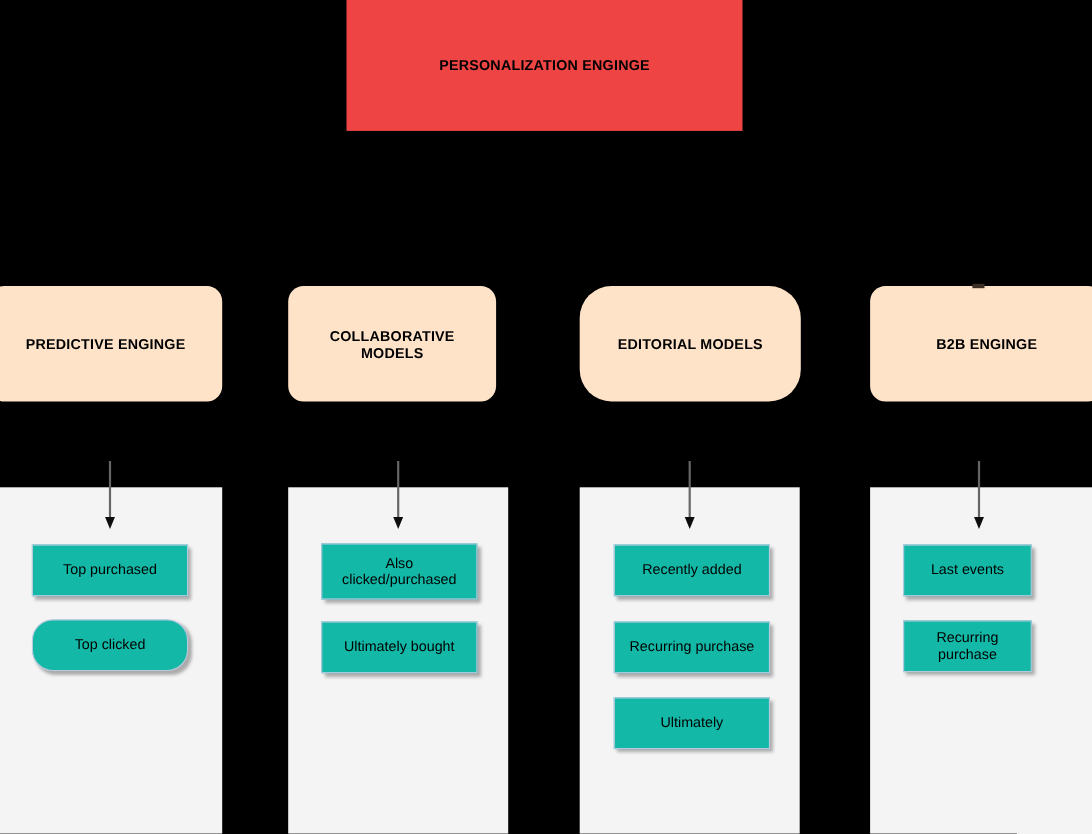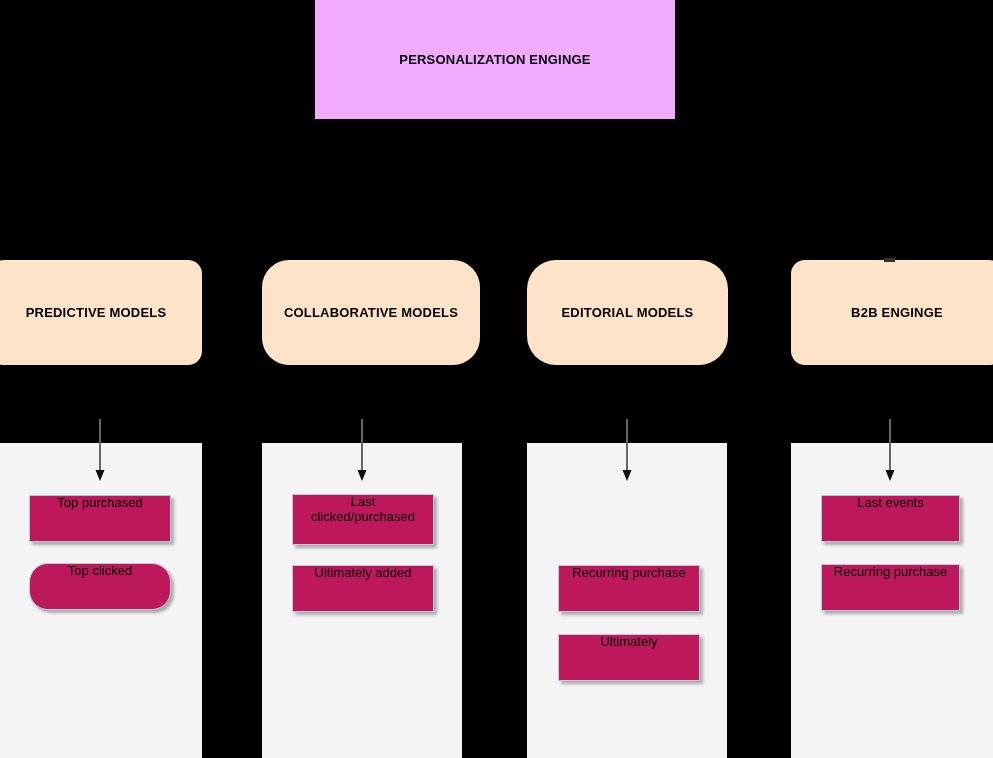--- a/index.html
+++ b/index.html
@@ -25,21 +25,21 @@
     background: #000000;
   }
 
   
   .engine-box {
     position: absolute;
     left: 315px;
     top: 0px;
     width: 360px;
     height: 119px;
-    background: #f0abfc;
+    background: #ef4444;
     box-shadow: 3px 3px 3px rgba(0,0,0,0.28);
     display: flex;
     align-items: center;
     justify-content: center;
     box-sizing: border-box;
   }
   .engine-box .engine-label {
     font-size: 13px;
     font-weight: bold;
     color: #000000;
@@ -61,21 +61,21 @@
   }
   .model-box .model-label {
     font-size: 13px;
     font-weight: bold;
     color: #000000;
     text-align: center;
     letter-spacing: 0.2px;
     padding: 0 8px;
   }
   .model-col-0 { left: -10px;  width: 212px; }
-  .model-col-1 { left: 262px;  width: 218px; border-radius: 27px; }
+  .model-col-1 { left: 262px;  width: 189px; }
   .model-col-2 { left: 527px;  width: 201px; border-radius: 29px; }
   .model-col-3 { left: 791px;  width: 212px; }
 
   
   .arrow-nub {
     position: absolute;
     left: 884px;
     top: 258px;
     width: 11px;
     height: 4px;
@@ -99,53 +99,54 @@
   .down-arrow {
     position: absolute;
     width: 14px;
     height: 66px;
     pointer-events: none;
   }
 
   
   .item-box {
     position: absolute;
-    background: #be185d;
+    background: #14b8a6;
     border: 1px solid #b8c9e0;
     box-shadow: 3px 3px 3px rgba(0,0,0,0.30);
     display: flex;
+    align-items: center;
     justify-content: center;
     box-sizing: border-box;
     height: 47px;
   }
   .item-box .item-label {
     font-size: 13px;
     color: #000000;
     text-align: center;
     line-height: 1.15;
     padding: 0 6px;
   }
   .item-box.tall { height: 51px; }
 
   .stack-col-0 { left: 29px;  width: 142px; }
   .stack-col-1 { left: 292px; width: 142px; }
   .stack-col-2 { left: 558px; width: 142px; }
-  .stack-col-3 { left: 821px; width: 139px; }
+  .stack-col-3 { left: 821px; width: 117px; }
 </style>
 </head>
 <body>
 
 <div id="canvas">
 
   <div class="engine-box">
     <span class="engine-label">PERSONALIZATION ENGINGE</span>
   </div>
 
   <div class="model-box model-col-0">
-    <span class="model-label">PREDICTIVE MODELS</span>
+    <span class="model-label">PREDICTIVE ENGINGE</span>
   </div>
   <div class="model-box model-col-1">
     <span class="model-label">COLLABORATIVE MODELS</span>
   </div>
   <div class="model-box model-col-2">
     <span class="model-label">EDITORIAL MODELS</span>
   </div>
   <div class="model-box model-col-3">
     <span class="model-label">B2B ENGINGE</span>
   </div>
@@ -175,26 +176,29 @@
   </svg>
 
   <div class="item-box stack-col-0" style="top:495px;">
     <span class="item-label">Top purchased</span>
   </div>
   <div class="item-box stack-col-0" style="top:563px;border-radius:19px;">
     <span class="item-label">Top clicked</span>
   </div>
 
   <div class="item-box stack-col-1 tall" style="top:494px;">
-    <span class="item-label">Last clicked/purchased</span>
+    <span class="item-label">Also clicked/purchased</span>
   </div>
   <div class="item-box stack-col-1" style="top:565px;">
-    <span class="item-label">Ultimately added</span>
-  </div>
-
+    <span class="item-label">Ultimately bought</span>
+  </div>
+
+  <div class="item-box stack-col-2" style="top:495px;">
+    <span class="item-label">Recently added</span>
+  </div>
   <div class="item-box stack-col-2" style="top:565px;">
     <span class="item-label">Recurring purchase</span>
   </div>
   <div class="item-box stack-col-2" style="top:634px;">
     <span class="item-label">Ultimately</span>
   </div>
 
   <div class="item-box stack-col-3" style="top:495px;">
     <span class="item-label">Last events</span>
   </div>

